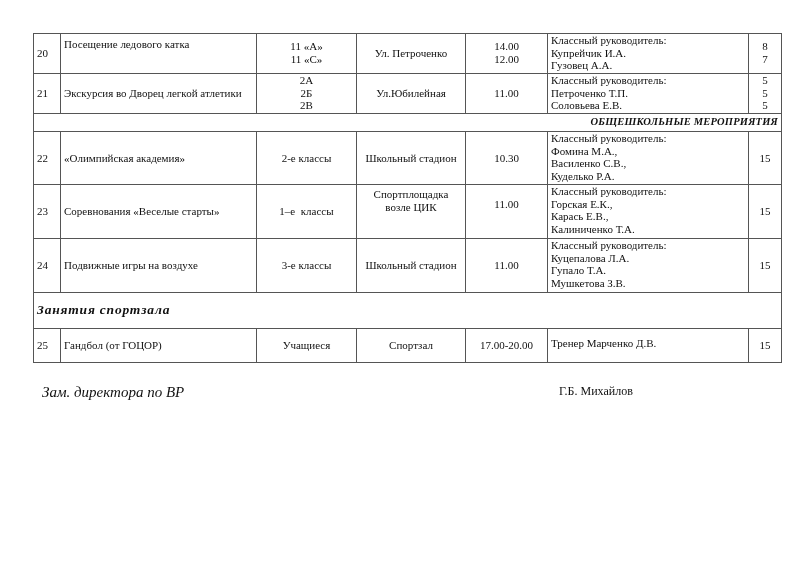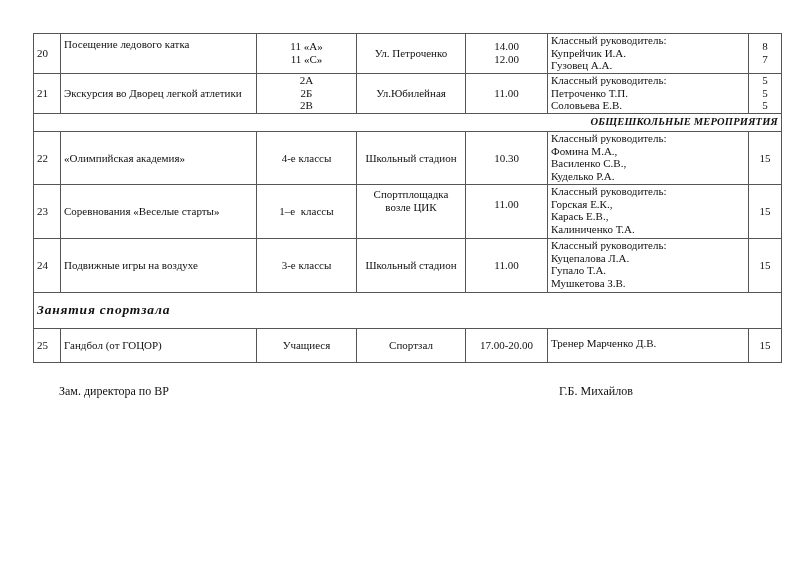--- a/index.html
+++ b/index.html
@@ -9,21 +9,21 @@
                 table-layout: fixed; width: 748px; }
   table.sched td { border: 1px solid #555; padding: 0 3px; vertical-align: top; line-height: 12.5px; }
   td.num { text-align: left; vertical-align: middle !important; }
   td.c { text-align: center; }
   td.vm { vertical-align: middle !important; }
   .line { display: block; }
   td.section { text-align: right; font-weight: bold; font-style: italic; font-size: 10.5px;
                vertical-align: middle !important; letter-spacing: 0.2px; }
   td.section2 { text-align: left; font-weight: bold; font-style: italic; font-size: 13.5px;
                 vertical-align: middle !important; letter-spacing: 0.8px; }
-  .footer-left { position: absolute; left: 59px; top: 384px; font-size: 12px; }
+  .footer-left { position: absolute; left: 42px; top: 384px; font-size: 15px; font-style: italic; }
   .footer-right { position: absolute; left: 559px; top: 384px; font-size: 12px; }
 </style>
 </head>
 <body>
 
 <table class="sched">
   <colgroup>
     <col style="width:27px">
     <col style="width:196px">
     <col style="width:100px">
@@ -81,21 +81,21 @@
     </td>
   </tr>
 
   <tr style="height:18px">
     <td colspan="7" class="section">ОБЩЕШКОЛЬНЫЕ МЕРОПРИЯТИЯ</td>
   </tr>
 
   <tr style="height:53px">
     <td class="num">22</td>
     <td class="vm">«Олимпийская академия»</td>
-    <td class="c vm">4-е классы</td>
+    <td class="c vm">2-е классы</td>
     <td class="c vm">
       <span class="line">Школьный стадион</span>
     </td>
     <td class="c vm">10.30</td>
     <td>
       <span class="line">Классный руководитель:</span>
       <span class="line">Фомина М.А.,</span>
       <span class="line">Василенко С.В.,</span>
       <span class="line">Куделько Р.А.</span>
     </td>

